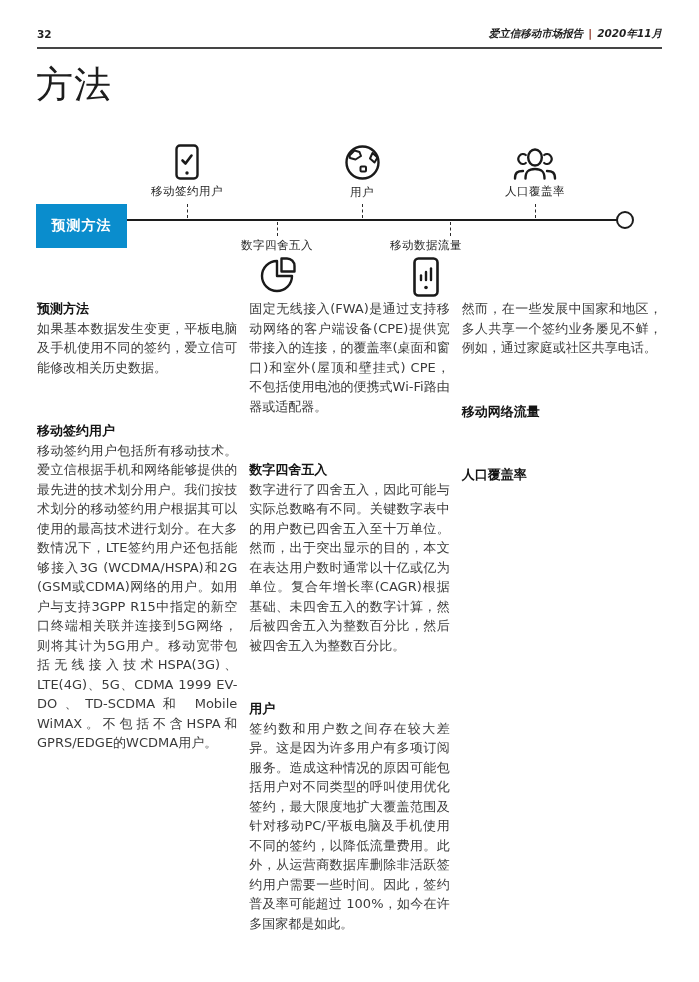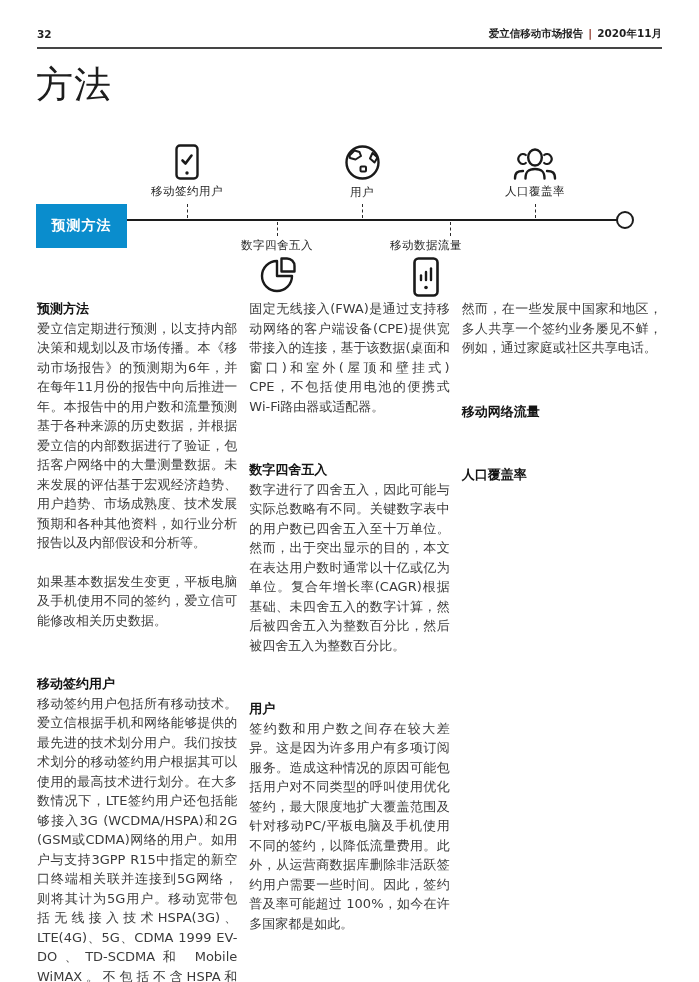--- a/index.html
+++ b/index.html
@@ -2,21 +2,21 @@
 <html><head>
 <meta charset="utf-8">
 <style>
   html,body{margin:0;padding:0;background:#fff;}
   .page{
     position:relative;width:699px;height:982px;background:#ffffff;overflow:hidden;
     font-family:"DejaVu Sans","Liberation Sans",sans-serif;color:#3b3b3b;
   }
   
   .header-row{position:absolute;left:37px;right:37px;top:27px;display:flex;justify-content:space-between;align-items:center;font-size:10.5px;font-weight:bold;color:#1f1f1f;}
-  .header-right{display:flex;gap:5px;}
+  .header-right{display:flex;gap:5px;font-style:italic;}
   .header-sep{color:#8a2e21;font-weight:bold;}
   .header-rule{position:absolute;left:37px;right:37px;top:47px;height:2px;background:#454545;}
   
   .page-title{position:absolute;left:36px;top:60px;font-size:37px;font-weight:400;color:#1d1d1d;letter-spacing:1px;}
   
   .diagram{position:absolute;left:0;top:140px;width:699px;height:160px;}
   .timeline{position:absolute;left:127px;top:79px;width:490px;height:2px;background:#1c1c1c;}
   .timeline-end{position:absolute;left:616px;top:71px;width:14px;height:14px;border:2px solid #1c1c1c;border-radius:50%;background:#fff;}
   .stage-box{position:absolute;left:36px;top:64px;width:91px;height:44px;display:flex;align-items:center;justify-content:center;}
   .stage-box span{color:#fff;font-size:14px;font-weight:bold;letter-spacing:1px;}
@@ -120,27 +120,26 @@
           <line class="st" x1="18" y1="23" x2="18" y2="11.5" stroke-width="2.4"></line>
           <circle cx="13" cy="30.5" r="1.8" fill="#1a1a1a"></circle>
         </svg>
       </span>
     </div>
   </div>
 
   <div class="columns">
     <div class="col">
       <div class="heading">预测方法</div>
-      <div class="para">爱立信定期进行预测，以支持内部决策和规划以及市场传播。本《移动市场报告》的预测期为6年，并在每年11月份的报告中向后推进一年。本报告中的用户数和流量预测基于各种来源的历史数据，并根据爱立信的内部数据进行了验证，包括客户网络中的大量测量数据。未来发展的评估基于宏观经济趋势、用户趋势、市场成熟度、技术发展预期和各种其他资料，如行业分析报告以及内部假设和分析等。</div>
       <div class="para">如果基本数据发生变更，平板电脑及手机使用不同的签约，爱立信可能修改相关历史数据。</div>
       <div class="heading">移动签约用户</div>
       <div class="para">移动签约用户包括所有移动技术。爱立信根据手机和网络能够提供的最先进的技术划分用户。我们按技术划分的移动签约用户根据其可以使用的最高技术进行划分。在大多数情况下，LTE签约用户还包括能够接入3G (WCDMA/HSPA)和2G (GSM或CDMA)网络的用户。如用户与支持3GPP R15中指定的新空口终端相关联并连接到5G网络，则将其计为5G用户。移动宽带包括无线接入技术HSPA(3G)、LTE(4G)、5G、CDMA 1999 EV-DO、TD-SCDMA和 Mobile WiMAX。不包括不含HSPA和GPRS/EDGE的WCDMA用户。</div>
     </div>
     <div class="col">
-      <div class="para">固定无线接入(FWA)是通过支持移动网络的客户端设备(CPE)提供宽带接入的连接，基于该数据(桌面和窗口)和室外(屋顶和壁挂式) CPE，不包括使用电池的便携式Wi-Fi路由器或适配器。</div>
+      <div class="para">固定无线接入(FWA)是通过支持移动网络的客户端设备(CPE)提供宽带接入的连接，的覆盖率(桌面和窗口)和室外(屋顶和壁挂式) CPE，不包括使用电池的便携式Wi-Fi路由器或适配器。</div>
       <div class="heading">数字四舍五入</div>
       <div class="para">数字进行了四舍五入，因此可能与实际总数略有不同。关键数字表中的用户数已四舍五入至十万单位。然而，出于突出显示的目的，本文在表达用户数时通常以十亿或亿为单位。复合年增长率(CAGR)根据基础、未四舍五入的数字计算，然后被四舍五入为整数百分比，然后被四舍五入为整数百分比。</div>
       <div class="heading">用户</div>
       <div class="para">签约数和用户数之间存在较大差异。这是因为许多用户有多项订阅服务。造成这种情况的原因可能包括用户对不同类型的呼叫使用优化签约，最大限度地扩大覆盖范围及针对移动PC/平板电脑及手机使用不同的签约，以降低流量费用。此外，从运营商数据库删除非活跃签约用户需要一些时间。因此，签约普及率可能超过 100%，如今在许多国家都是如此。</div>
     </div>
     <div class="col">
       <div class="para">然而，在一些发展中国家和地区，多人共享一个签约业务屡见不鲜，例如，通过家庭或社区共享电话。</div>
       <div class="heading">移动网络流量</div>
       <div class="heading">人口覆盖率</div>
     </div>

